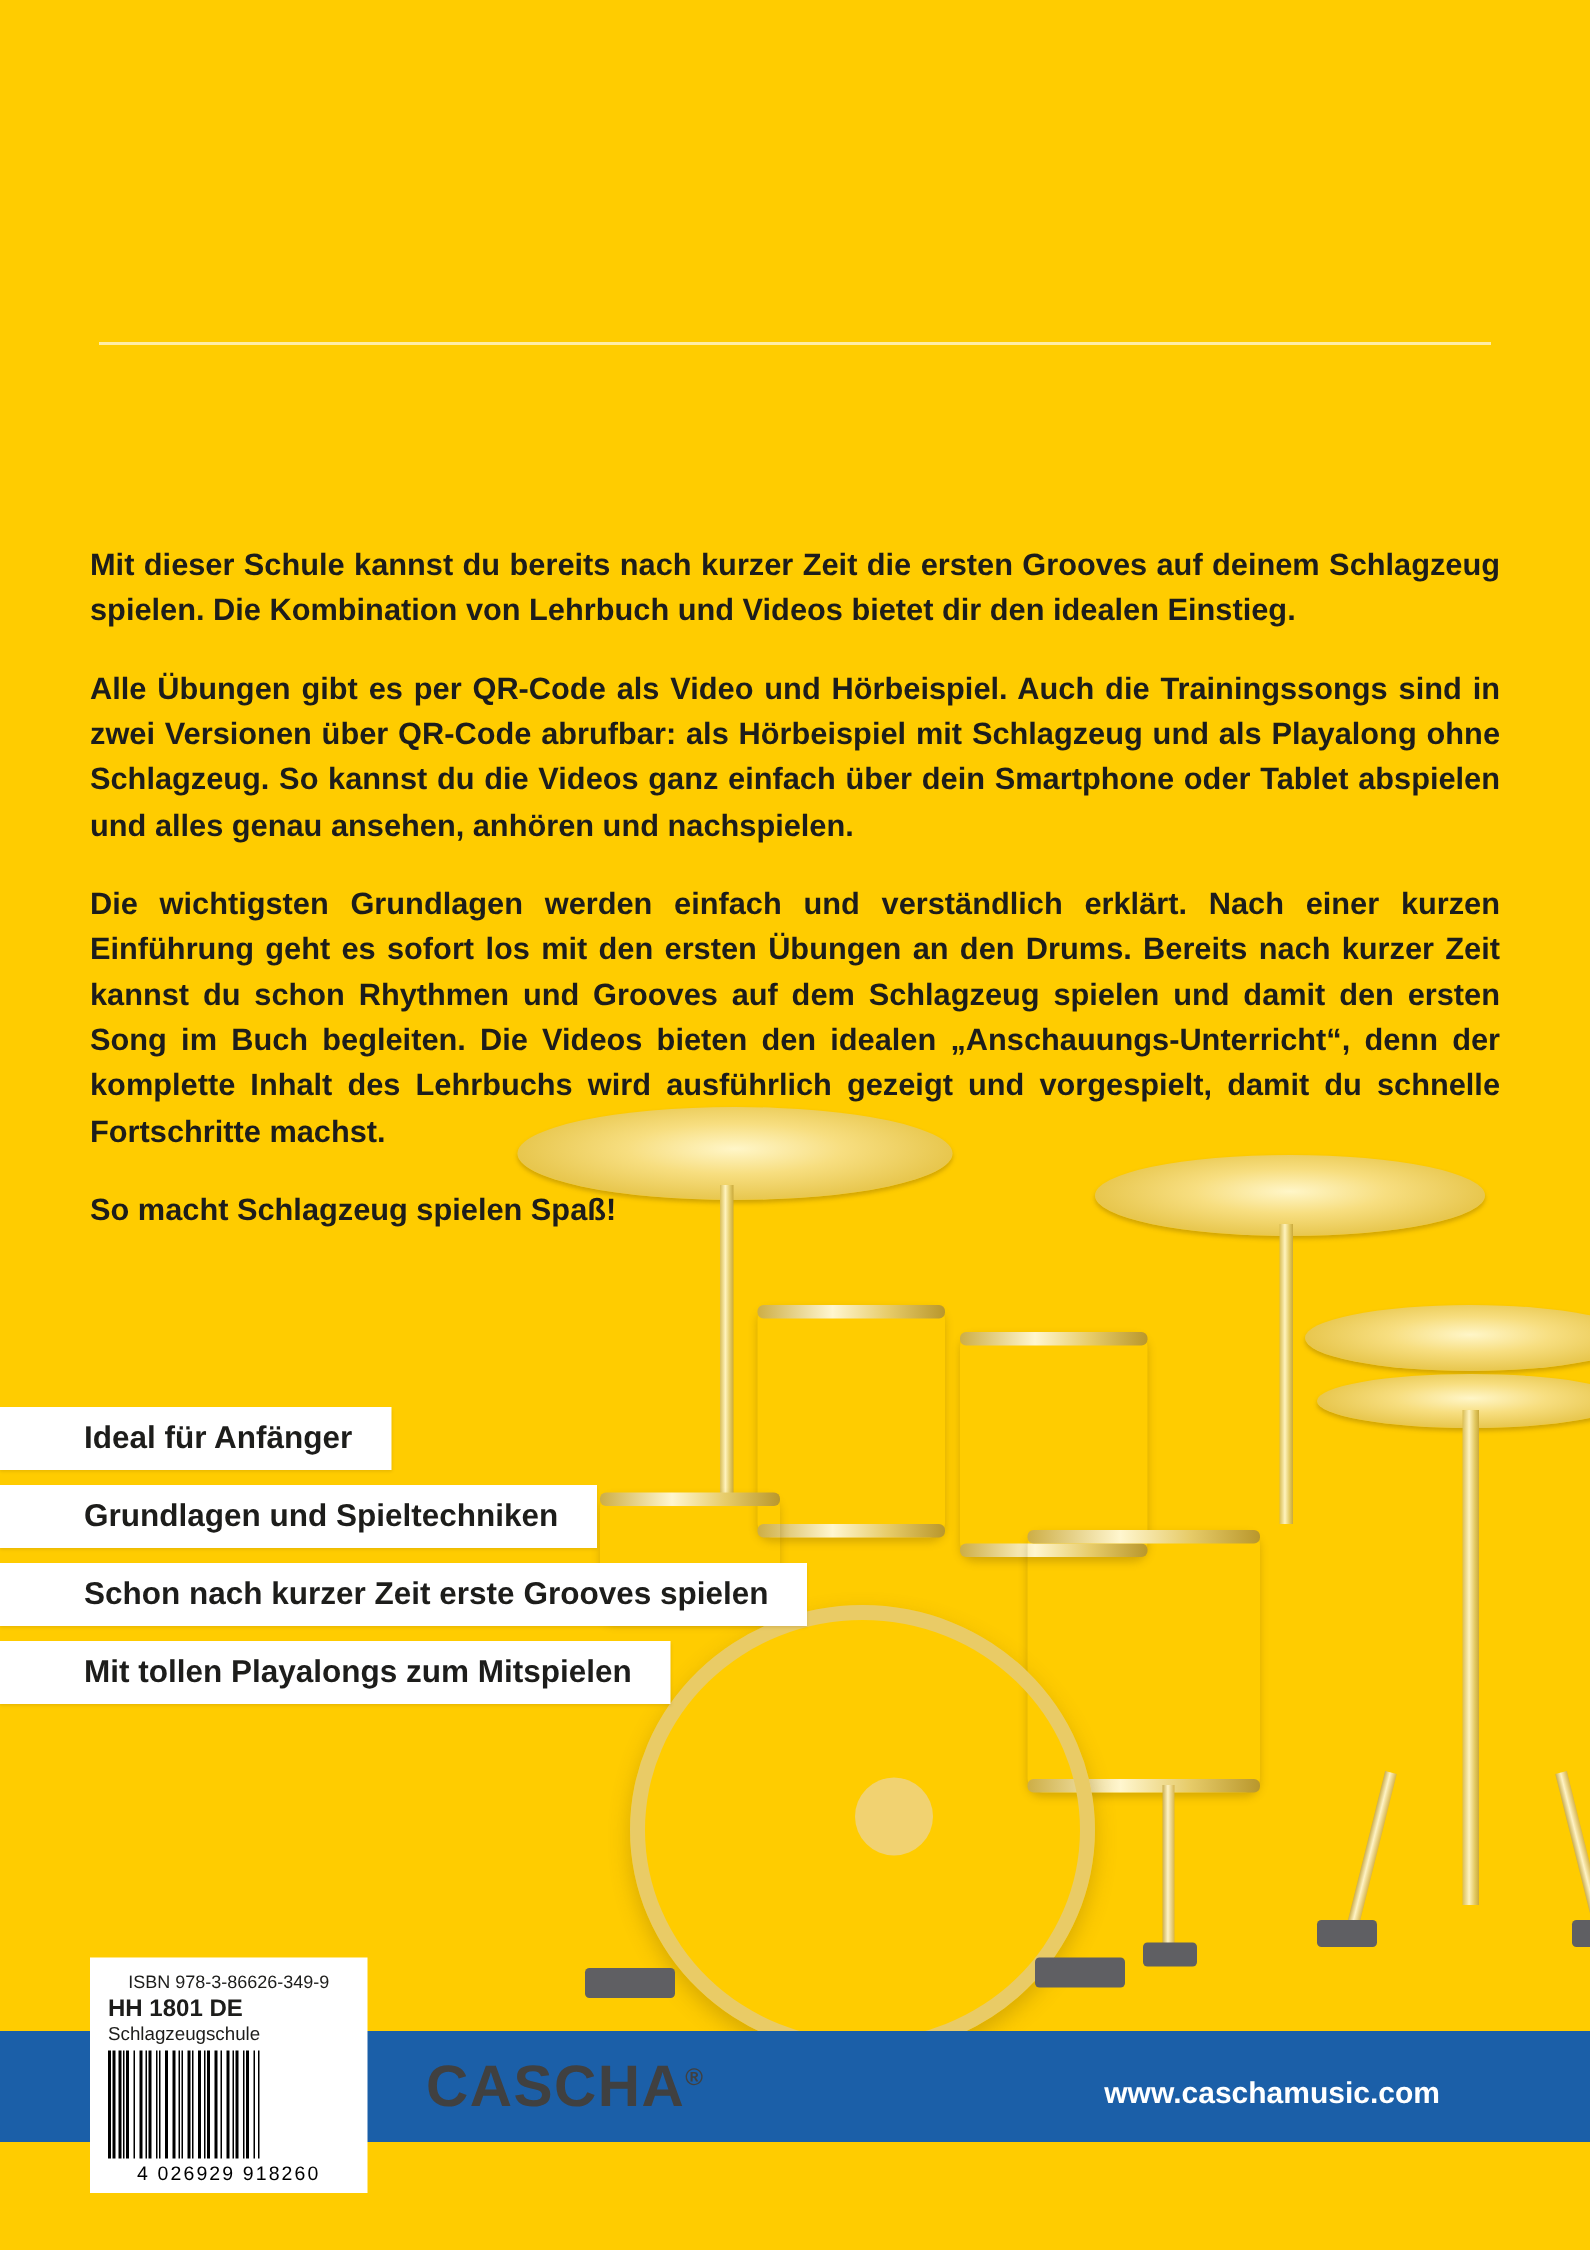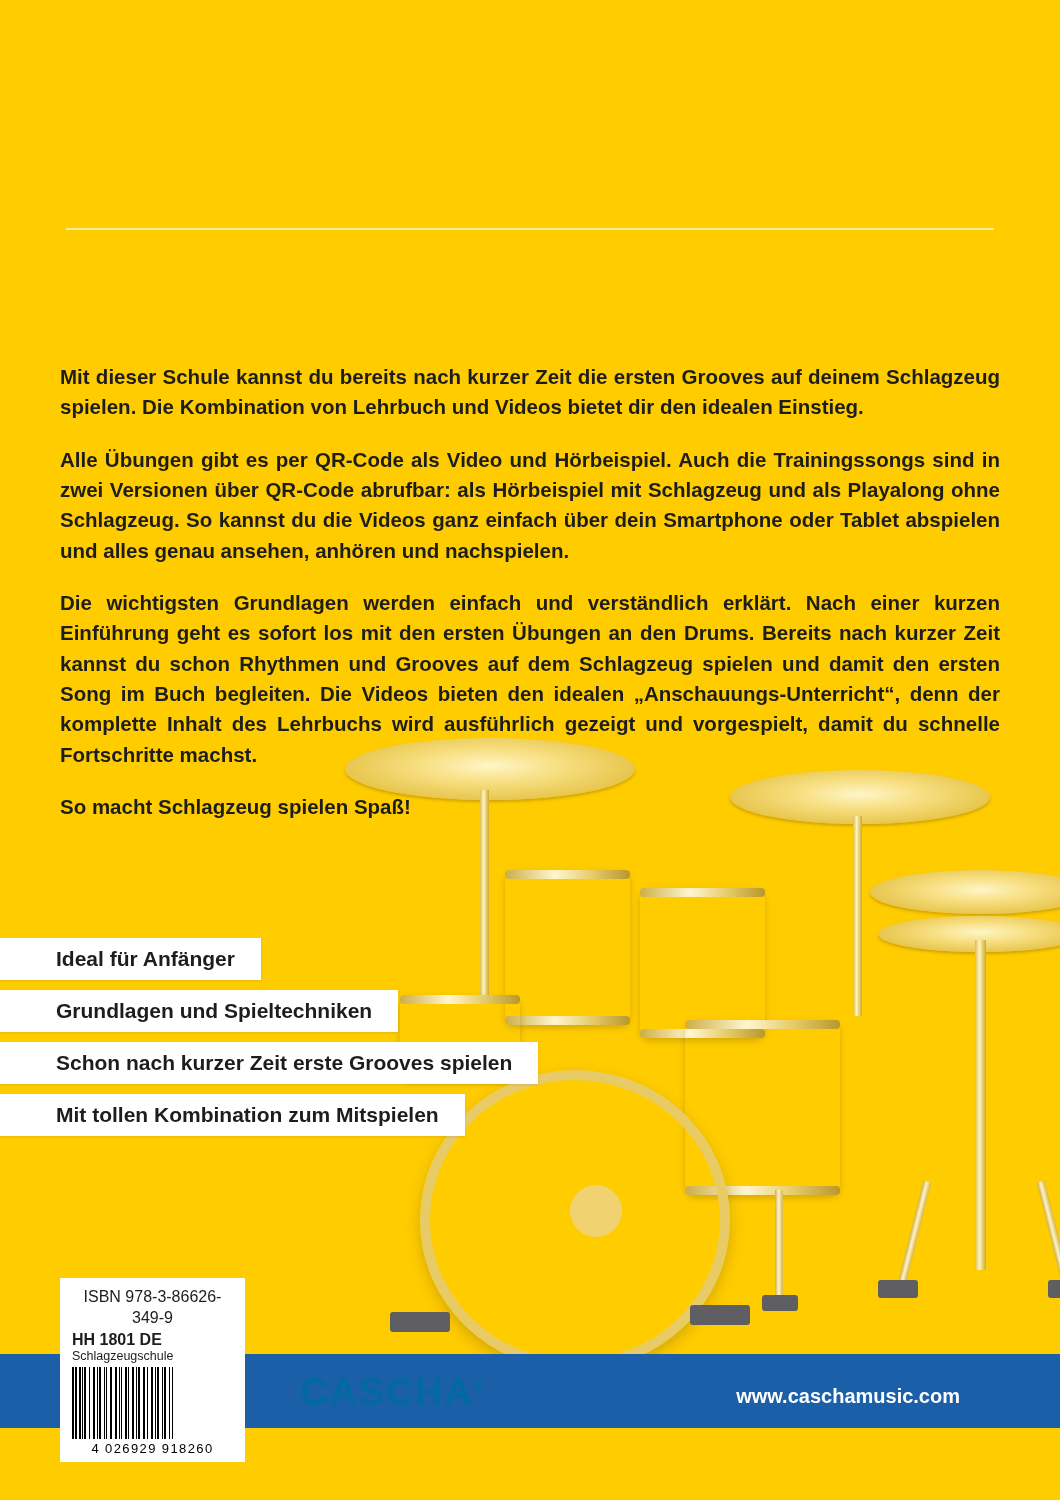--- a/index.html
+++ b/index.html
@@ -138,23 +138,23 @@
   .bottombar {
     position: absolute;
     left: 0;
     right: 0;
     bottom: 72px;
     height: 74px;
     background: #1b5fa8;
   }
   .brand {
     position: absolute;
-    left: 300px;
+    left: 284px;
     bottom: 86px;
-    color: #0369a1;
+    color: #404040;
     font-size: 39px;
     font-weight: bold;
     letter-spacing: 1px;
   }
   .brand sup {
     font-size: 16px;
     vertical-align: super;
     font-weight: bold;
   }
   .website {
@@ -170,21 +170,21 @@
   .isbnbox {
     position: absolute;
     left: 60px;
     bottom: 38px;
     width: 185px;
     background: #ffffff;
     padding: 8px 10px 6px 10px;
     box-sizing: border-box;
   }
   .isbn-line {
-    font-size: 16px;
+    font-size: 12px;
     color: #1d1d1b;
     text-align: center;
     line-height: 1.35;
   }
   .isbn-code {
     font-size: 16px;
     font-weight: bold;
     color: #1d1d1b;
     text-align: left;
     padding-left: 2px;
@@ -271,21 +271,21 @@
     <p>Mit dieser Schule kannst du bereits nach kurzer Zeit die ersten Grooves auf deinem Schlagzeug spielen. Die Kombination von Lehrbuch und Videos bietet dir den idealen Einstieg.</p>
     <p>Alle Übungen gibt es per QR-Code als Video und Hörbeispiel. Auch die Trainingssongs sind in zwei Versionen über QR-Code abrufbar: als Hörbeispiel mit Schlagzeug und als Playalong ohne Schlagzeug. So kannst du die Videos ganz einfach über dein Smartphone oder Tablet abspielen und alles genau ansehen, anhören und nachspielen.</p>
     <p>Die wichtigsten Grundlagen werden einfach und verständlich erklärt. Nach einer kurzen Einführung geht es sofort los mit den ersten Übungen an den Drums. Bereits nach kurzer Zeit kannst du schon Rhythmen und Grooves auf dem Schlagzeug spielen und damit den ersten Song im Buch begleiten. Die Videos bieten den idealen „Anschauungs-Unterricht“, denn der komplette Inhalt des Lehrbuchs wird ausführlich gezeigt und vorgespielt, damit du schnelle Fortschritte machst.</p>
     <p>So macht Schlagzeug spielen Spaß!</p>
   </div>
 
   <div class="features">
     <div class="feature-row"><span class="feature">Ideal für Anfänger</span></div>
     <div class="feature-row"><span class="feature">Grundlagen und Spieltechniken</span></div>
     <div class="feature-row"><span class="feature">Schon nach kurzer Zeit erste Grooves spielen</span></div>
-    <div class="feature-row"><span class="feature">Mit tollen Kombination zum Mitspielen</span></div>
+    <div class="feature-row"><span class="feature">Mit tollen Playalongs zum Mitspielen</span></div>
   </div>
 
   <div class="bottombar"></div>
   <div class="brand"><span>CASCHA</span><sup>®</sup></div>
   <div class="website">www.caschamusic.com</div>
 
   <div class="isbnbox">
     <div class="isbn-line">ISBN 978-3-86626-349-9</div>
     <div class="isbn-code">HH 1801 DE</div>
     <div class="isbn-sub">Schlagzeugschule</div>

